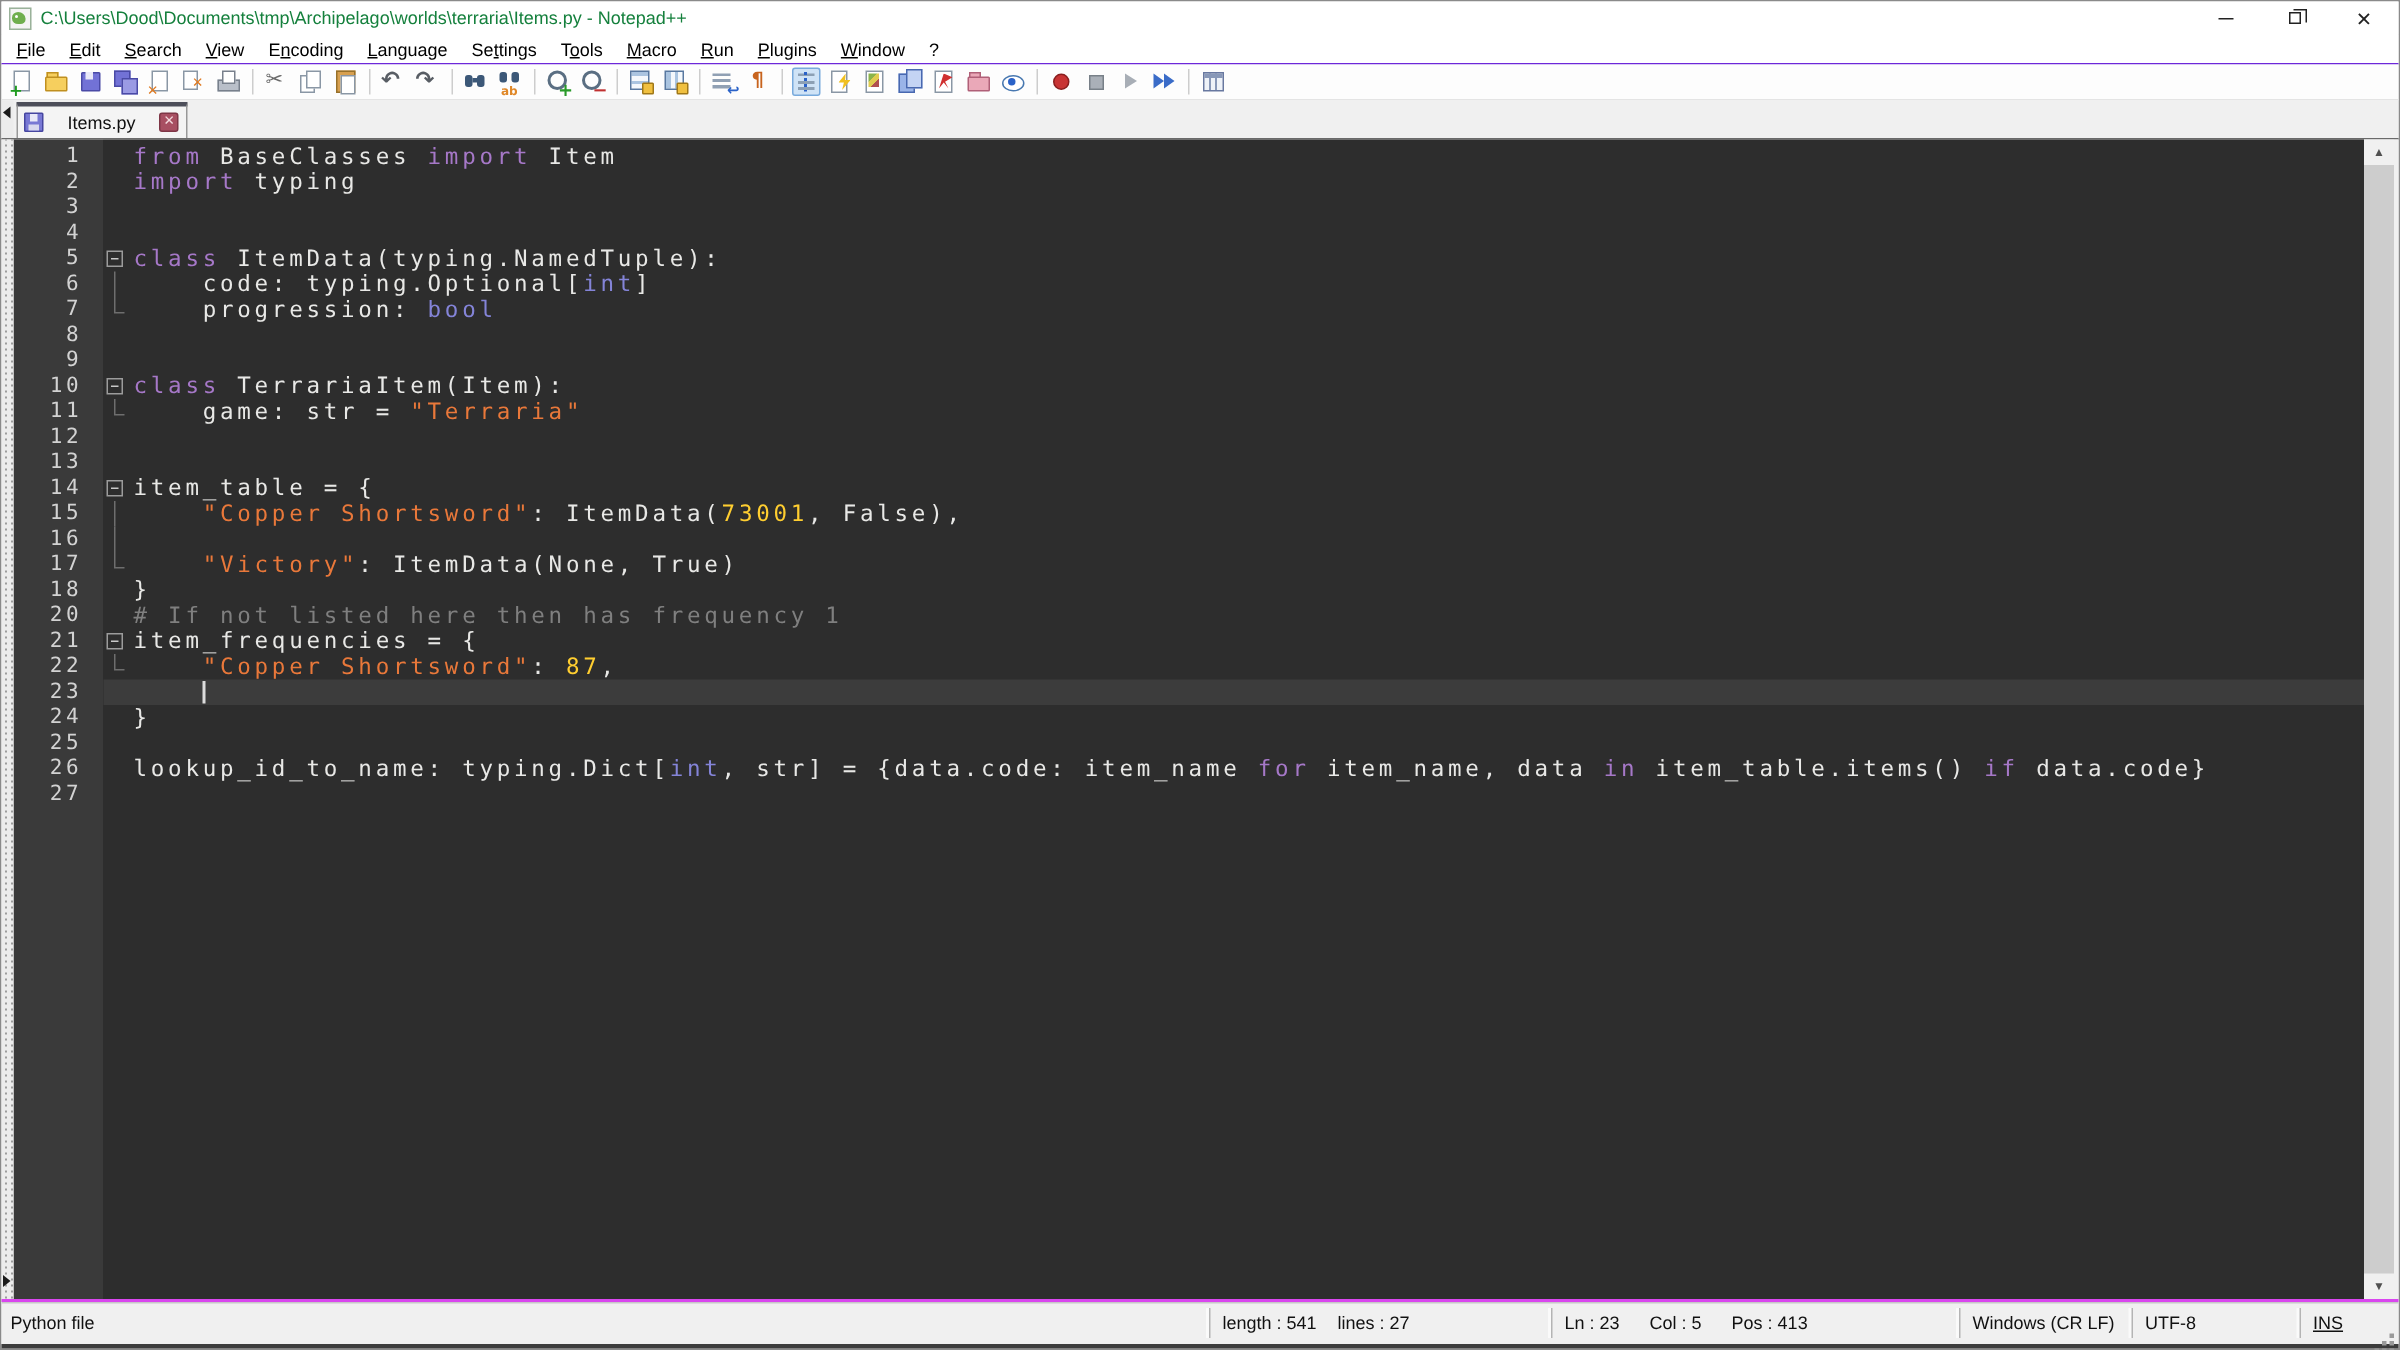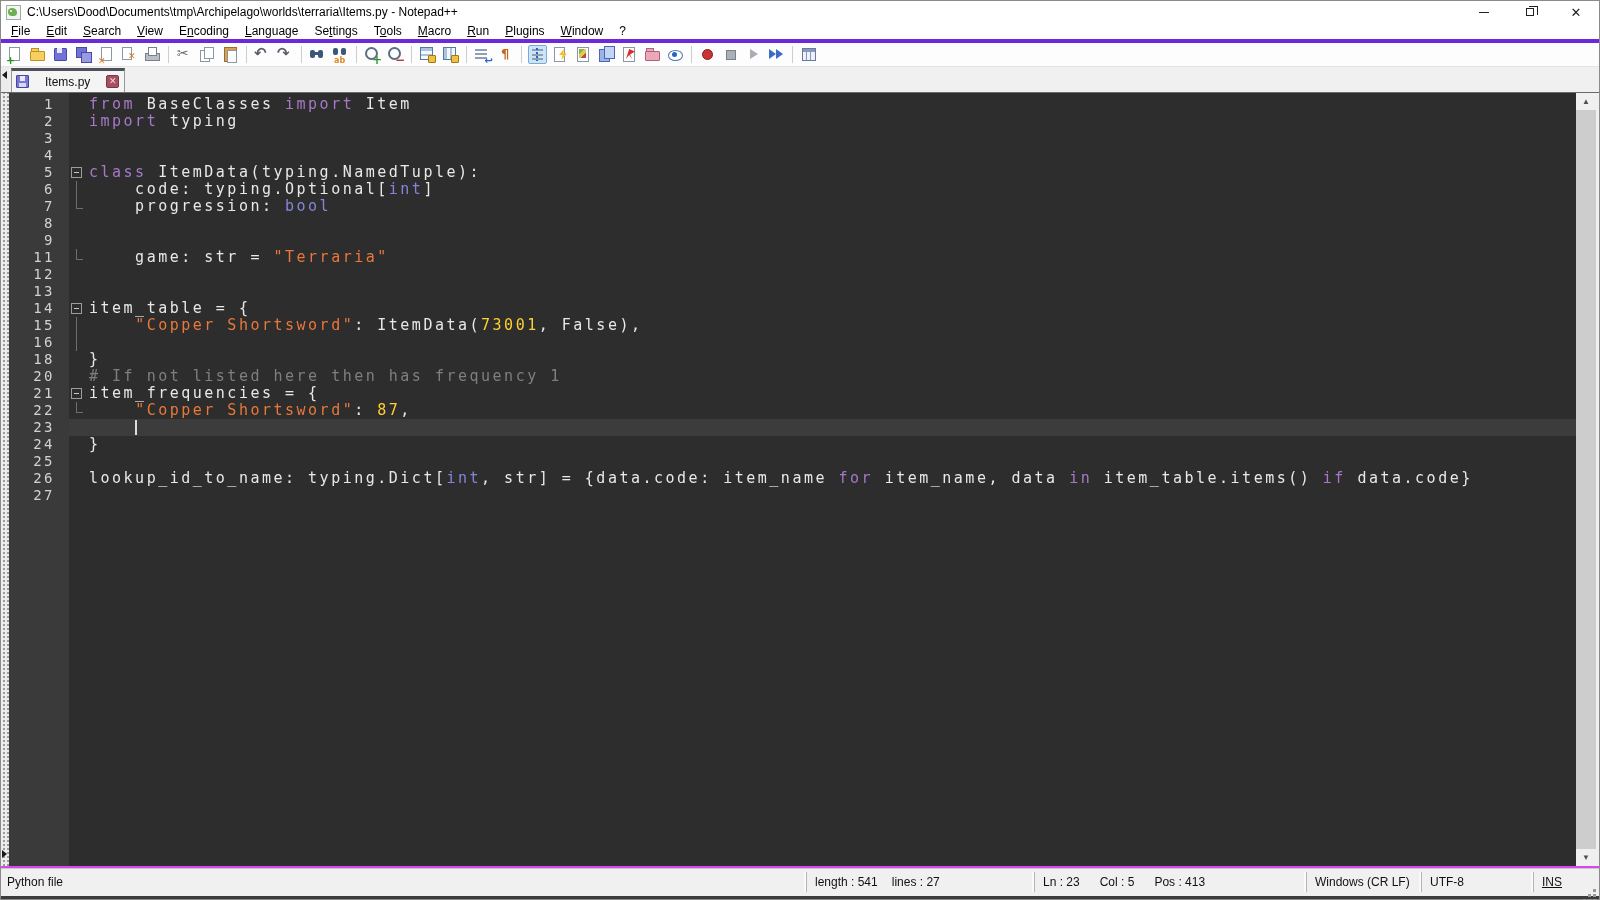--- a/index.html
+++ b/index.html
@@ -5,29 +5,29 @@
   * { margin:0; padding:0; box-sizing:border-box; }
   html,body { width:1600px; height:900px; overflow:hidden; }
   body { font-family:"Liberation Sans", sans-serif; font-size:12px; color:#000; background:#fff; }
   #win { width:1600px; height:900px; display:flex; flex-direction:column; border:1px solid #8a8a8a; }
 
   
   .titlebar { height:22px; flex:none; background:#fff; display:flex; align-items:center; }
   .app-icon { width:15px; height:15px; margin:0 6px 0 5px; position:relative; background:#f4f4f4; border:1px solid #9ab29a; }
   .app-icon::before { content:""; position:absolute; left:1px; top:2px; width:9px; height:8px; background:#6fae4e; border-radius:50% 60% 40% 50%; }
   .app-icon::after { content:""; position:absolute; left:3px; top:4px; width:2px; height:2px; background:#fff; border-radius:50%; }
-  .title-text { flex:1; font-size:12px; color:#000000; white-space:nowrap; overflow:hidden; }
+  .title-text { flex:1; font-size:12px; color:#15803d; white-space:nowrap; overflow:hidden; }
   .win-btn { width:46px; height:22px; flex:none; display:flex; align-items:center; justify-content:center; color:#222; }
   .glyph-min { width:10px; height:1px; background:#222; display:block; }
   .glyph-restore { width:8px; height:8px; border:1px solid #222; position:relative; display:block; background:#fff; }
   .glyph-restore::before { content:""; position:absolute; left:2px; top:-3px; width:8px; height:8px; border:1px solid #222; border-left:none; border-bottom:none; }
   .glyph-close { font-size:13px; line-height:13px; }
 
   
-  .menubar { height:20px; flex:none; background:#fff; display:flex; align-items:center; padding-left:2px; border-bottom:4px solid #6d28d9; }
+  .menubar { height:20px; flex:none; background:#fff; display:flex; align-items:center; padding-left:2px; border-bottom:1px solid #6d28d9; }
   .menu-item { padding:2px 8px; font-size:12px; cursor:default; }
   .menu-item u { text-underline-offset:1px; }
 
   
   .toolbar { height:24px; flex:none; background:#fdfdfd; display:flex; align-items:center; padding-left:2px; border-bottom:1px solid #e4e4e4; }
   .tb-sep { width:1px; height:17px; background:#cdcdcd; margin:0 4px; flex:none; }
   .tb { width:19px; height:19px; margin:0 2px; position:relative; display:inline-block; flex:none; }
   .tb::before, .tb::after { content:""; position:absolute; }
 
   .ic-new-file::before { left:4px; top:2px; width:9px; height:12px; background:#fff; border:1px solid #8a97a5; }
@@ -292,20 +292,27 @@
           </span>
         </div>
         <div class="code-line">
           <span class="ln">9</span>
           <span class="line-body">
             <span class="fold fold-none"></span>
             <span class="code"></span>
           </span>
         </div>
         <div class="code-line">
+          <span class="ln">10</span>
+          <span class="line-body">
+            <span class="fold fold-box"></span>
+            <span class="code"><span class="tk tk-kw">class</span><span class="tk tk-df"> TerrariaItem(Item):</span></span>
+          </span>
+        </div>
+        <div class="code-line">
           <span class="ln">11</span>
           <span class="line-body">
             <span class="fold fold-corner"></span>
             <span class="code"><span class="tk tk-df">    game: str = </span><span class="tk tk-st">"Terraria"</span></span>
           </span>
         </div>
         <div class="code-line">
           <span class="ln">12</span>
           <span class="line-body">
             <span class="fold fold-none"></span>
@@ -331,20 +338,27 @@
           <span class="line-body">
             <span class="fold fold-vline"></span>
             <span class="code"><span class="tk tk-df">    </span><span class="tk tk-st">"Copper Shortsword"</span><span class="tk tk-df">: ItemData(</span><span class="tk tk-nu">73001</span><span class="tk tk-df">, False),</span></span>
           </span>
         </div>
         <div class="code-line">
           <span class="ln">16</span>
           <span class="line-body">
             <span class="fold fold-vline"></span>
             <span class="code"></span>
+          </span>
+        </div>
+        <div class="code-line">
+          <span class="ln">17</span>
+          <span class="line-body">
+            <span class="fold fold-corner"></span>
+            <span class="code"><span class="tk tk-df">    </span><span class="tk tk-st">"Victory"</span><span class="tk tk-df">: ItemData(None, True)</span></span>
           </span>
         </div>
         <div class="code-line">
           <span class="ln">18</span>
           <span class="line-body">
             <span class="fold fold-none"></span>
             <span class="code"><span class="tk tk-df">}</span></span>
           </span>
         </div>
         <div class="code-line">

